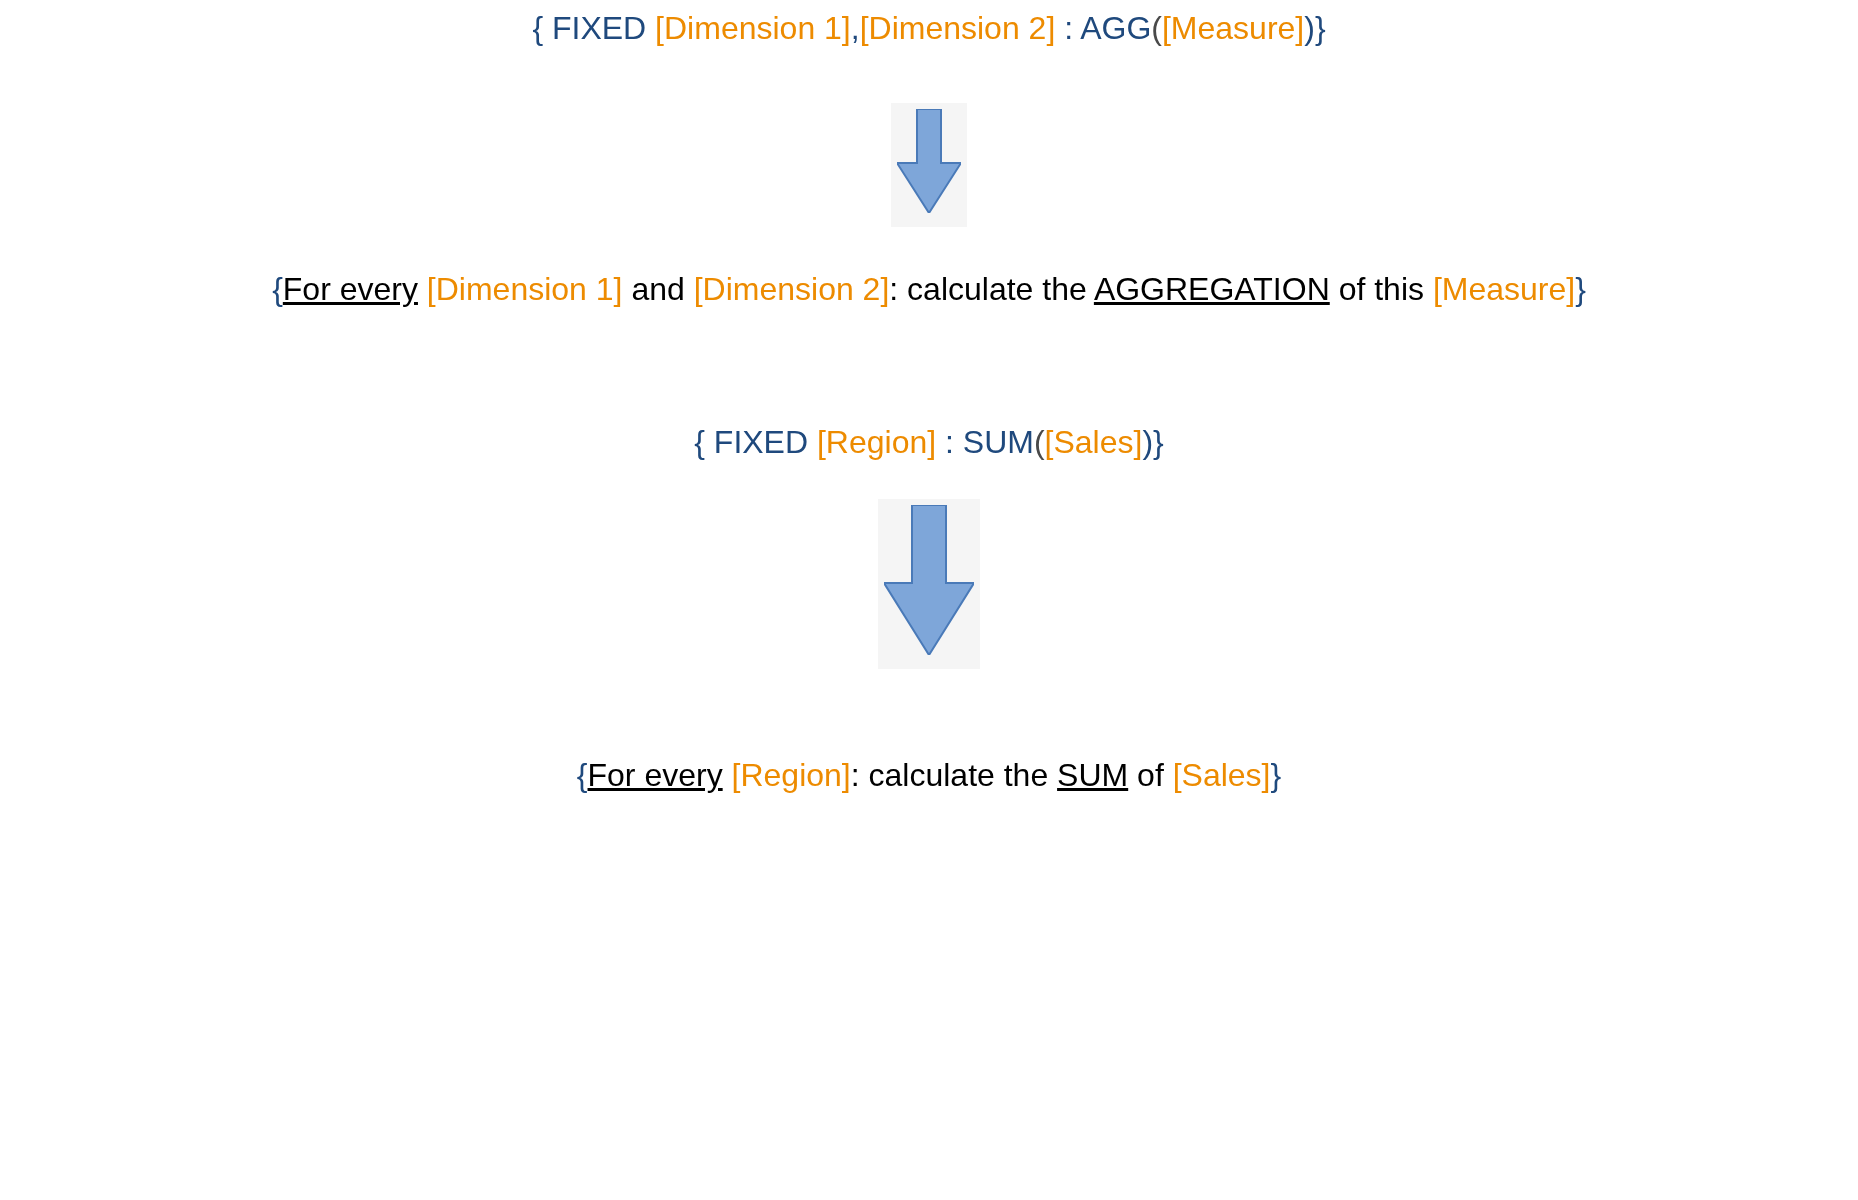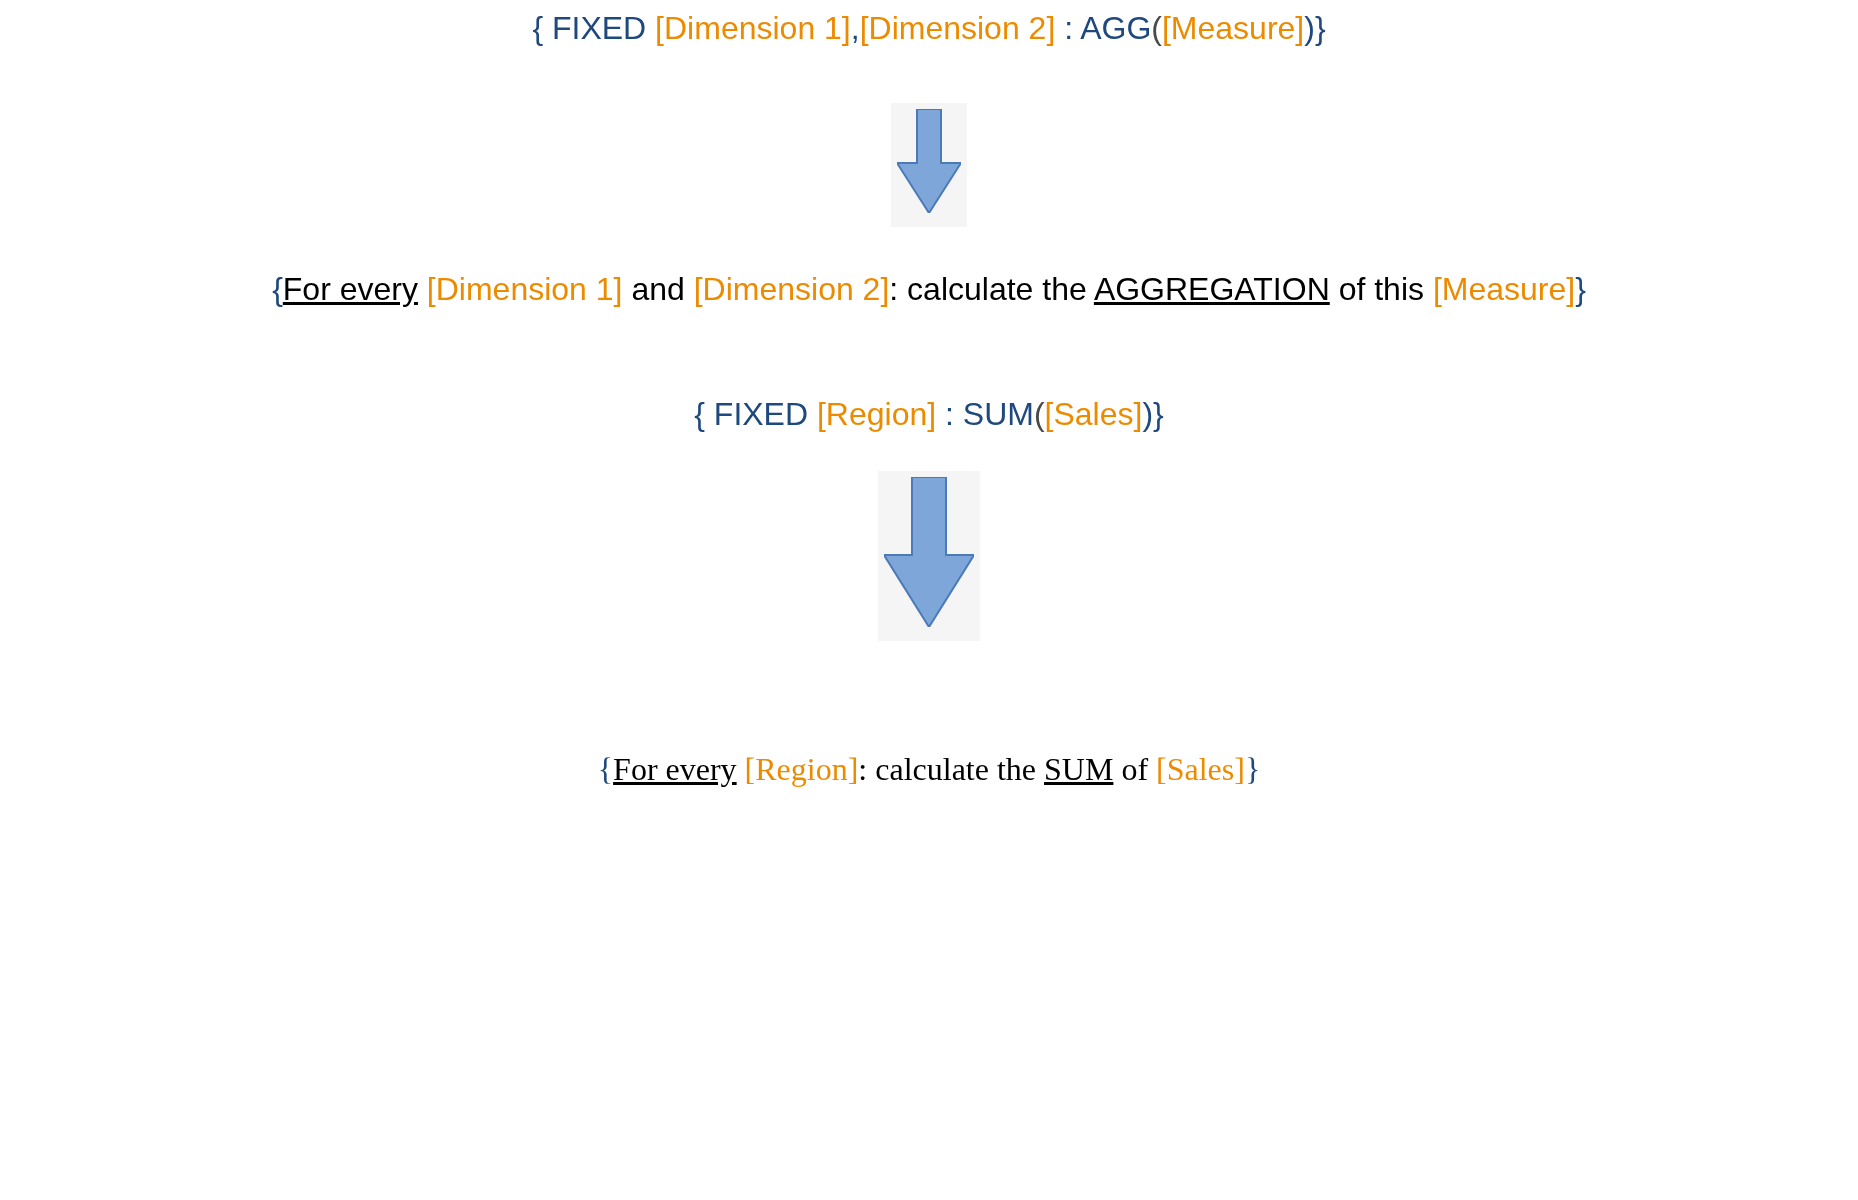--- a/index.html
+++ b/index.html
@@ -27,23 +27,23 @@
   .c-gray   { color: #494949; }
   .u { text-decoration: underline; }
   .arrow-box {
     background: #f5f5f5;
     padding: 6px 6px 6px 6px;
     display: inline-block;
   }
   .lod-line1 { margin-top: 10px; }
   .arrow1 { margin-top: 56px; }
   .lod-line2 { margin-top: 44px; }
-  .lod-line3 { margin-top: 88px; }
+  .lod-line3 { margin-top: 116px; }
   .arrow2 { margin-top: 38px; }
-  .lod-line4 { margin-top: 110px; font-family: Liberation Serif, serif; }
+  .lod-line4 { margin-top: 88px; }
 </style>
 </head>
 <body>
 
 <div class="wrap">
 
   <div class="line lod-line1">
     <span class="c-blue">{ </span><span class="c-blue">FIXED </span><span class="c-orange">[Dimension 1]</span><span class="c-blue">,</span><span class="c-orange">[Dimension 2]</span><span class="c-blue"> : </span><span class="c-blue">AGG</span><span class="c-gray">(</span><span class="c-orange">[Measure]</span><span class="c-blue">)</span><span class="c-blue">}</span>
   </div>
 

